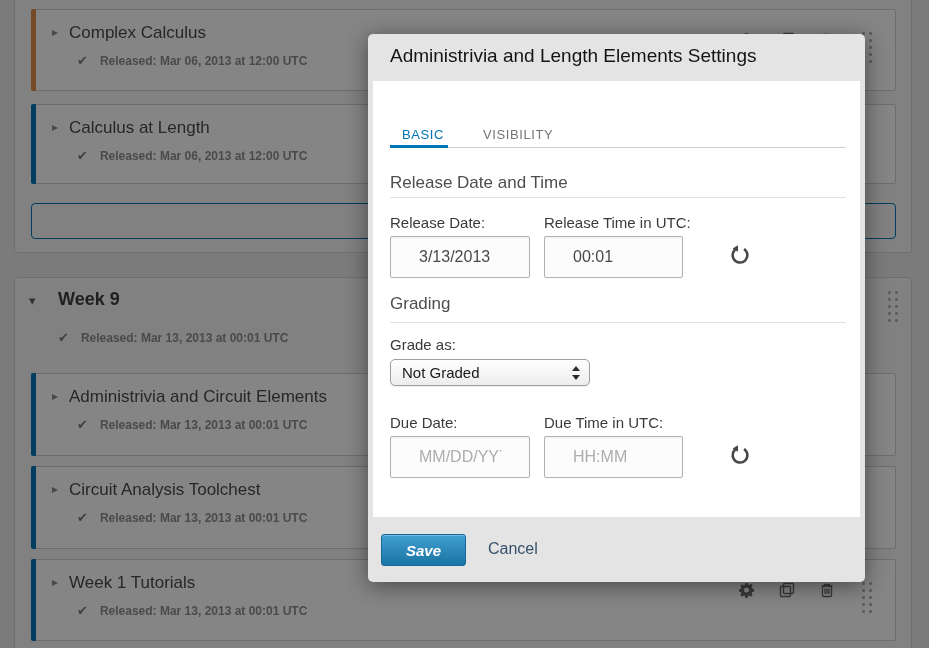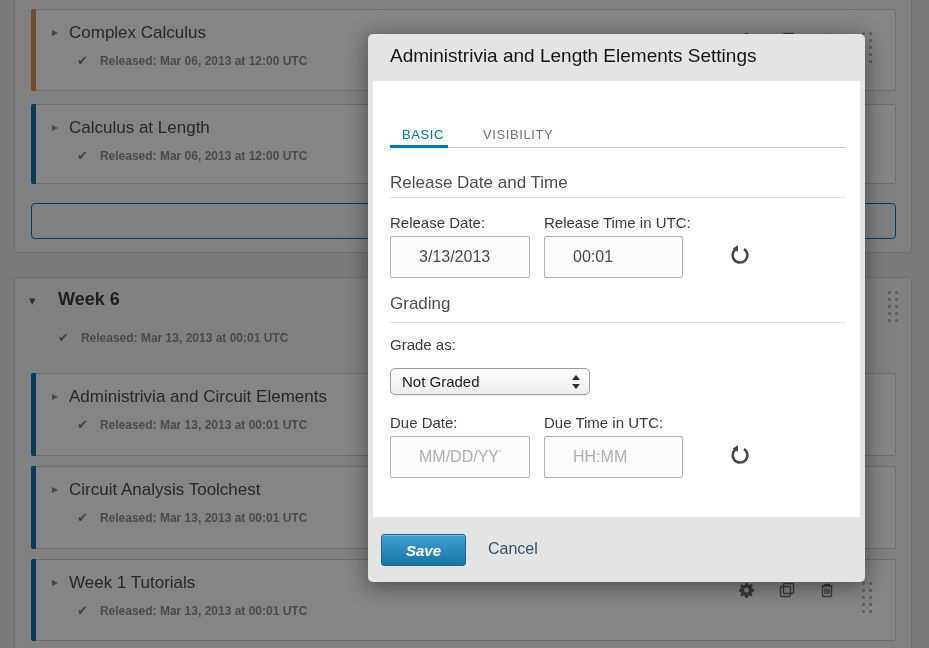--- a/index.html
+++ b/index.html
@@ -82,21 +82,21 @@
   .inp::placeholder { color:#adadad; opacity:1; }
   .i-rd { left:17px; top:155px; width:140px; }
   .i-rt { left:171px; top:155px; width:139px; }
   .i-dd { left:17px; top:355px; width:140px; }
   .i-dt { left:171px; top:355px; width:139px; }
 
   .reset { position:absolute; left:356px; width:24px; height:24px; background:none; border:none; cursor:pointer; color:#474747; }
   .reset svg { width:21px; height:21px; display:block; }
   .r1 { top:161px; } .r2 { top:361px; }
 
-  .select { position:absolute; left:17px; top:287px; width:200px; height:27px;
+  .select { position:absolute; left:17px; top:278px; width:200px; height:27px;
             background:linear-gradient(#ffffff,#ececec); border:1px solid #9e9e9e; border-radius:5px;
             box-shadow:0 1px 1px rgba(0,0,0,0.08); cursor:pointer; }
   .select-value { position:absolute; left:11px; top:4px; font-size:15px; color:#1a1a1a; }
   .spinner { position:absolute; right:9px; top:5px; width:8px; height:16px; }
   .sp-up   { position:absolute; top:1px;  left:0; width:0; height:0; border-left:4px solid transparent; border-right:4px solid transparent; border-bottom:5px solid #2b2b2b; }
   .sp-down { position:absolute; bottom:1px; left:0; width:0; height:0; border-left:4px solid transparent; border-right:4px solid transparent; border-top:5px solid #2b2b2b; }
 
   .save-btn { position:absolute; left:13px; top:500px; width:85px; height:32px;
               background:linear-gradient(var(--save_top,#429fd0),var(--save_bottom,#1a74a4));
               border:1px solid #19679a; border-radius:3px; color:#ffffff; font-family:inherit;
@@ -155,21 +155,21 @@
           <span class="check">✔</span>
           <span class="status-text">Released: Mar 06, 2013 at 12:00 UTC</span>
         </div>
       </article>
 
       <button class="add-btn"></button>
     </section>
 
     <section class="group group-b">
       <span class="sec-head-tri">▾</span>
-      <h2 class="sec-title">Week 6</h2>
+      <h2 class="sec-title">Week 9</h2>
       <div class="sec-status">
         <span class="check">✔</span>
         <span class="status-text">Released: Mar 13, 2013 at 00:01 UTC</span>
       </div>
       <span class="sec-drag"></span>
 
       <article class="row g-row-0">
         <span class="accent accent-blue"></span>
         <span class="tri">▸</span>
         <h3 class="row-title">Administrivia and Circuit Elements</h3>

